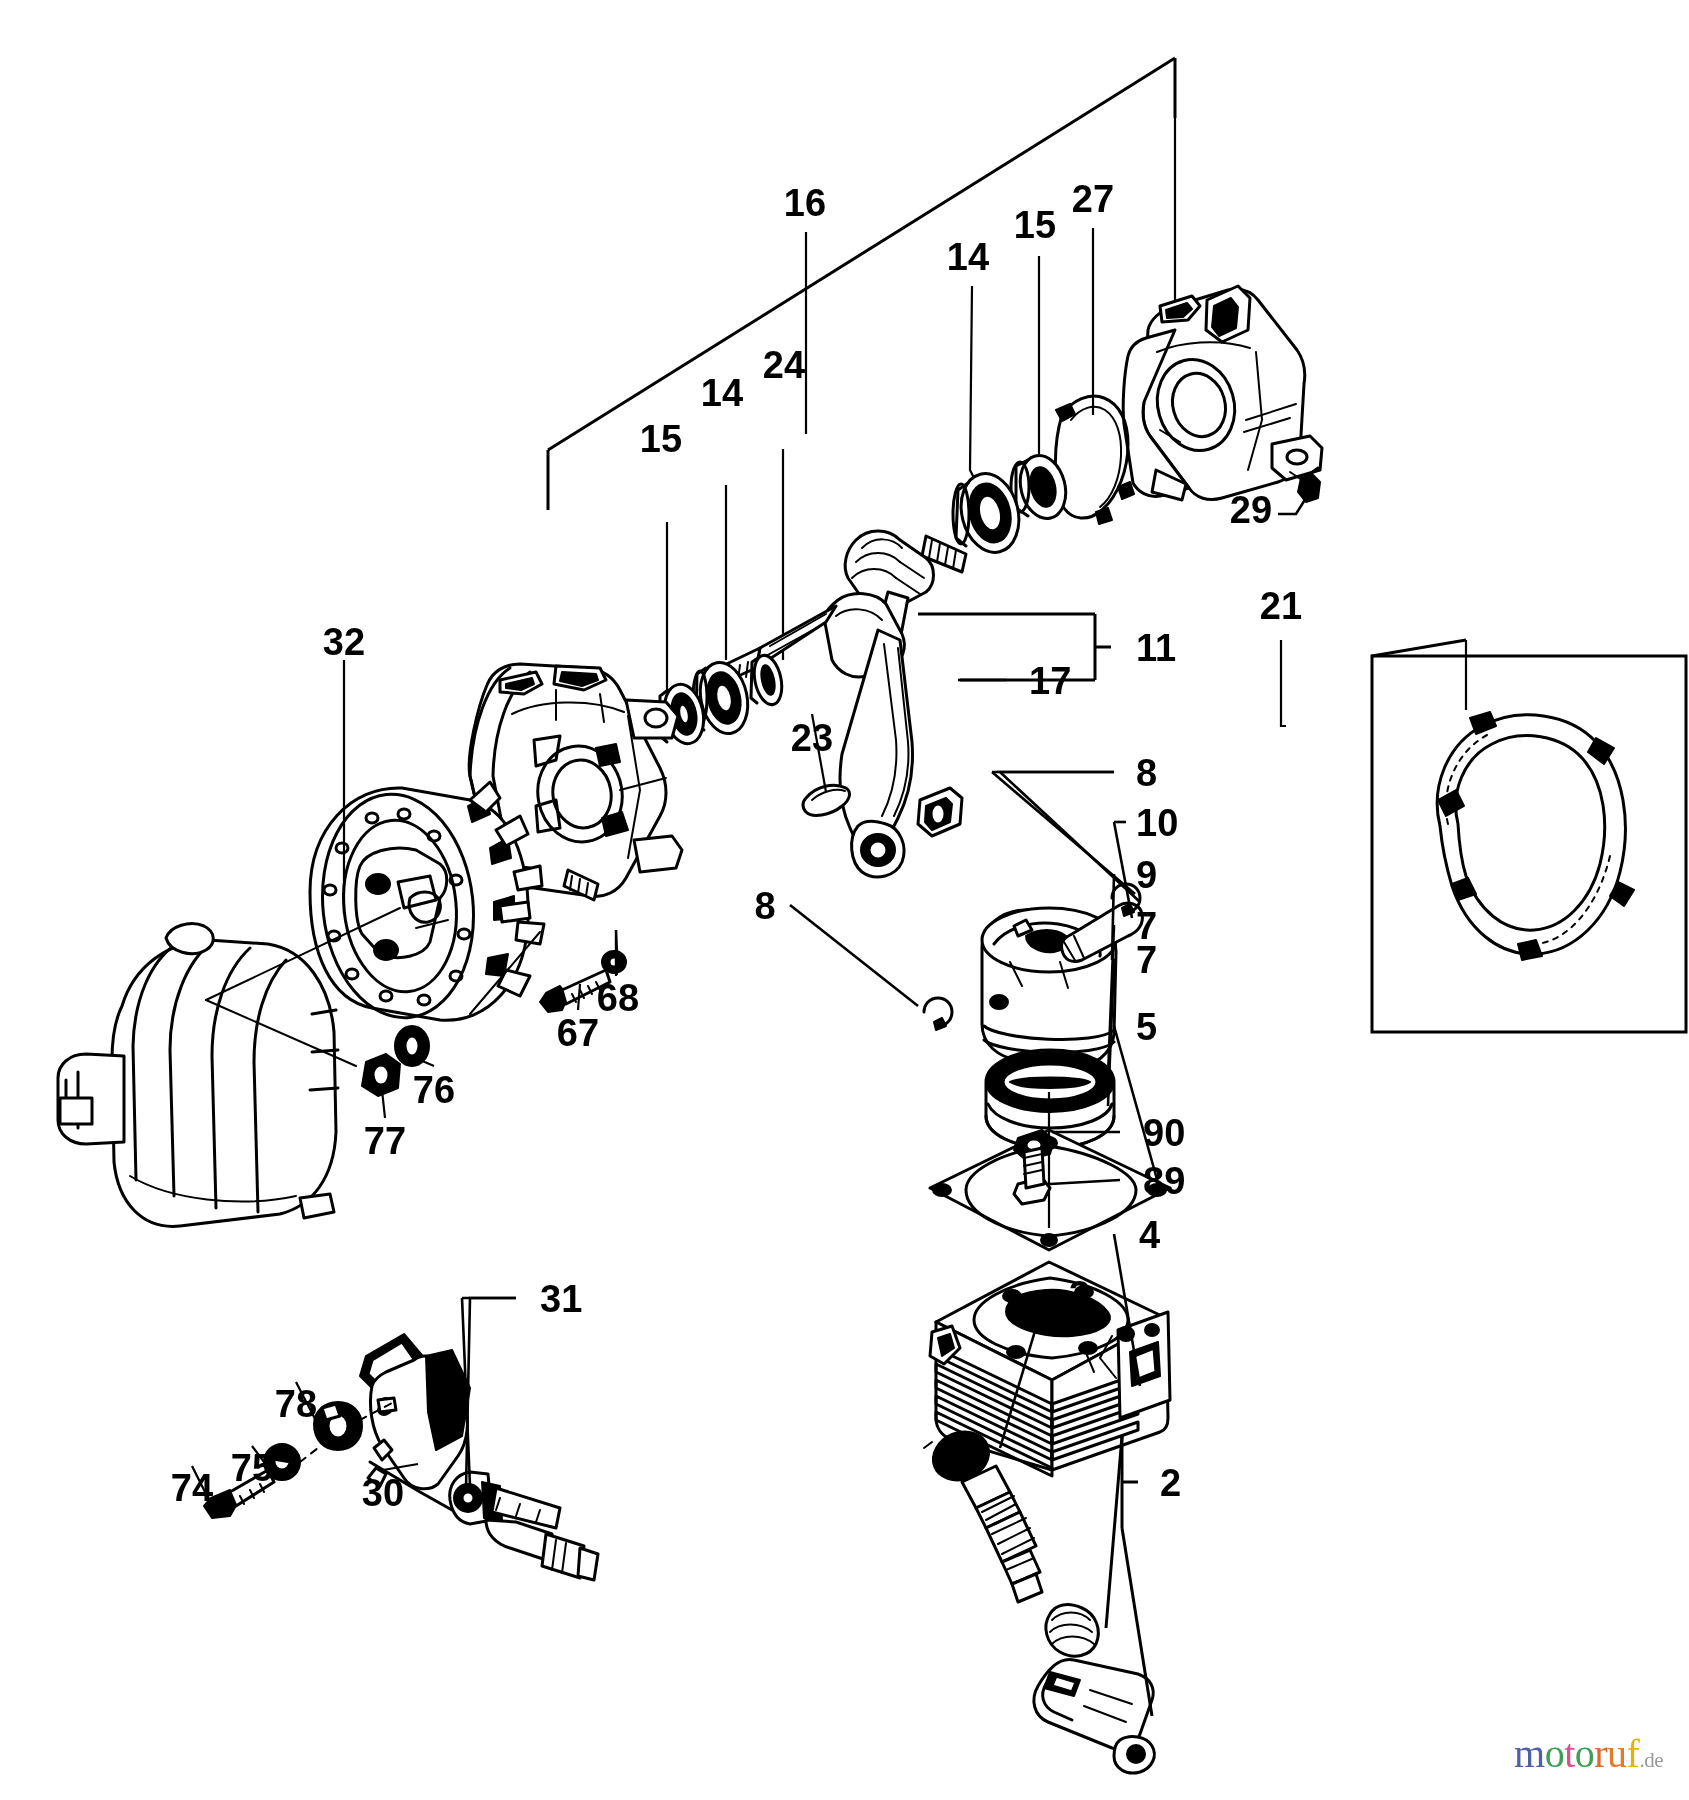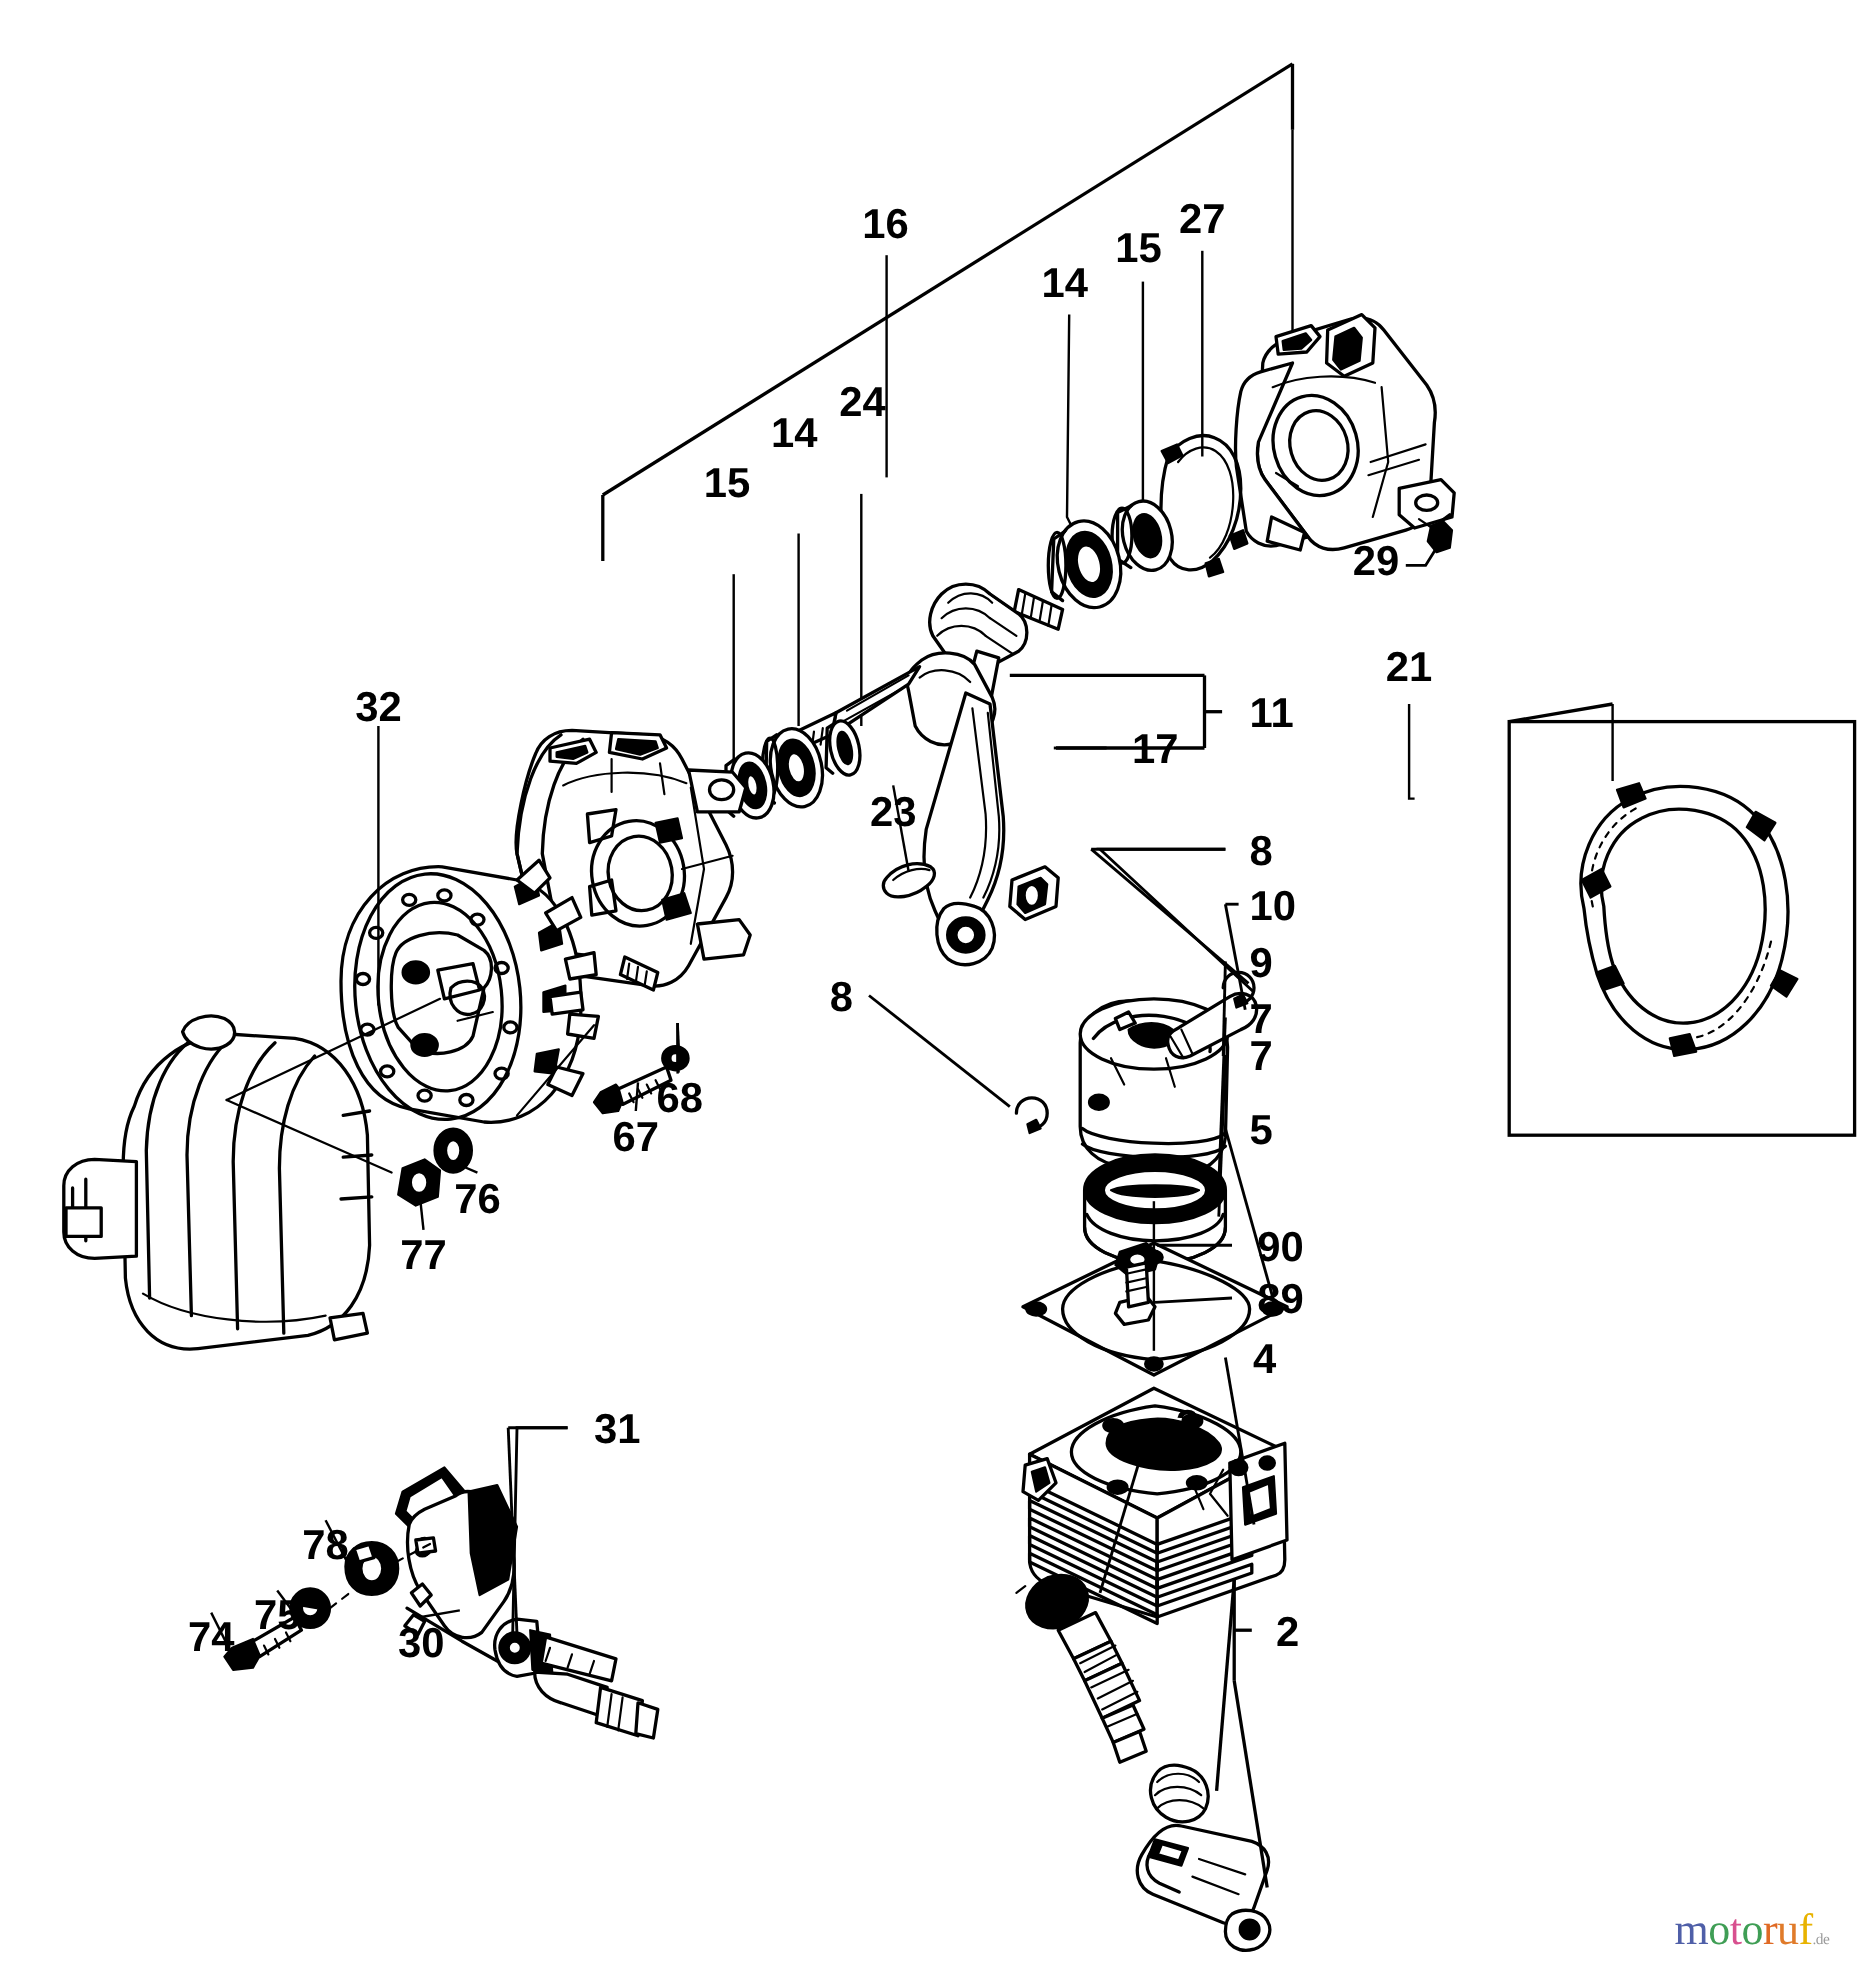--- a/index.html
+++ b/index.html
@@ -83,21 +83,21 @@
     position: absolute;
     right: 26px;
     bottom: 22px;
     font-family: "Liberation Serif", serif;
     font-size: 40px;
     letter-spacing: -0.5px;
     line-height: 1;
     user-select: none;
   }
   .watermark .suffix {
-    font-size: 14px;
+    font-size: 21px;
     color: #9a9a9a;
     font-family: "Liberation Serif", serif;
   }
 </style>
 </head>
 <body>
 
 <div id="page">
 
   <svg id="diagram" viewBox="0 0 1689 1800" xmlns="http://www.w3.org/2000/svg">

